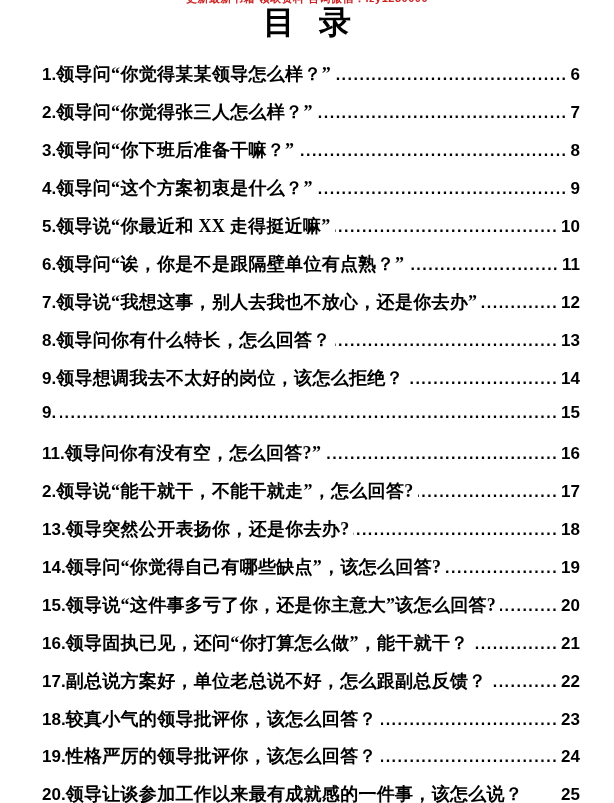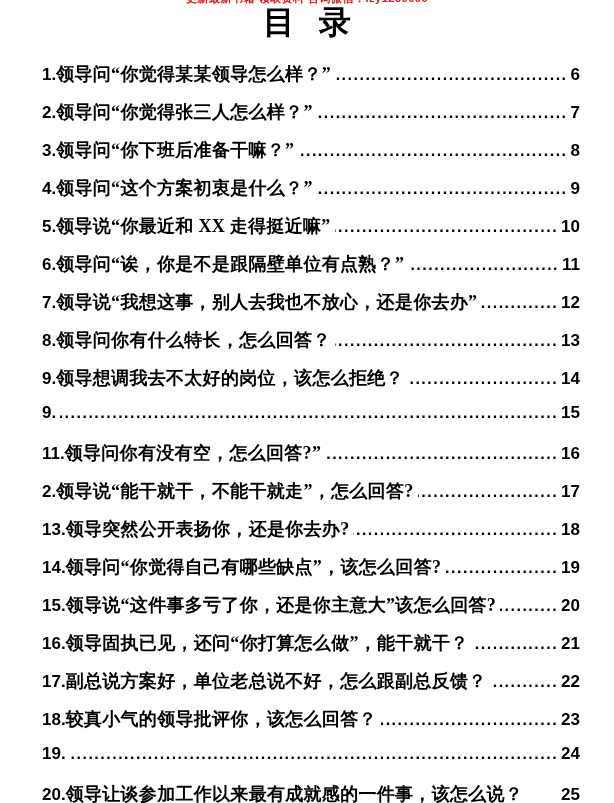--- a/index.html
+++ b/index.html
@@ -196,20 +196,21 @@
         <span class="toc-page">22</span>
       </div>
       <div class="toc-row">
         <span class="toc-num">18.</span>
         <span class="toc-title">较真小气的领导批评你，该怎么回答？</span>
         <span class="toc-leader"></span>
         <span class="toc-page">23</span>
       </div>
       <div class="toc-row">
         <span class="toc-num">19.</span>
+        <span class="toc-title">性格严厉的领导批评你，该怎么回答？</span>
         <span class="toc-leader"></span>
         <span class="toc-page">24</span>
       </div>
       <div class="toc-row no-dots">
         <span class="toc-num">20.</span>
         <span class="toc-title">领导让谈参加工作以来最有成就感的一件事，该怎么说？</span>
         <span class="toc-leader"></span>
         <span class="toc-page">25</span>
       </div>
     </div>

